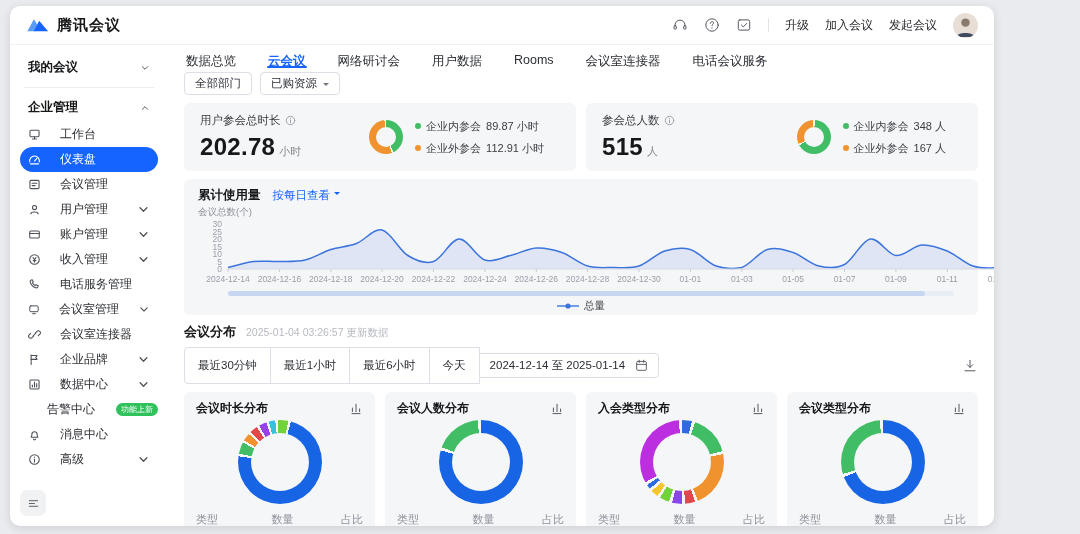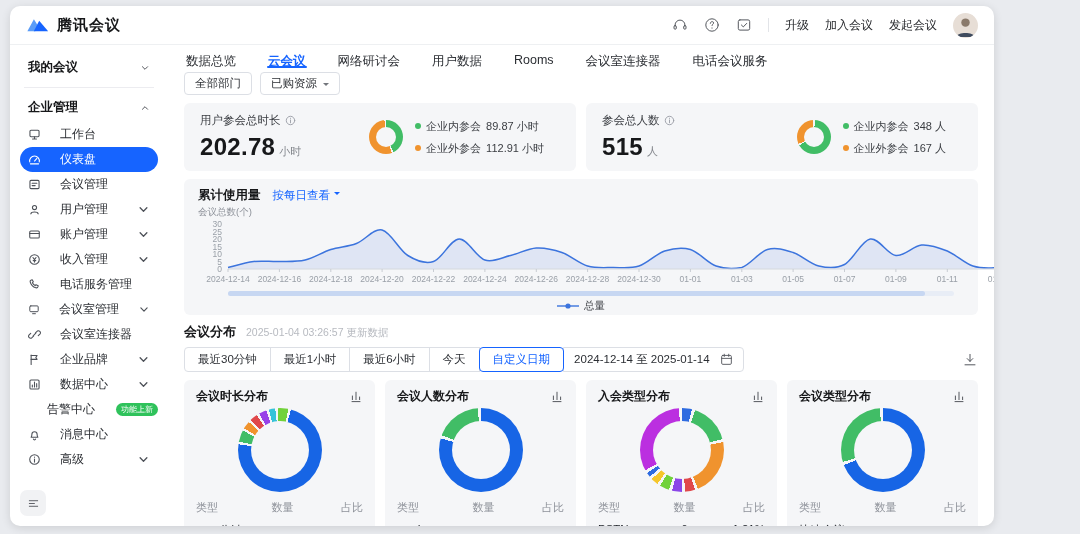--- a/index.html
+++ b/index.html
@@ -83,21 +83,21 @@
   .slider-fill{position:absolute;left:0;top:0;bottom:0;width:96%;background:#c7d7f2;border-radius:3px}
   .chart-legend{display:flex;justify-content:center;align-items:center;gap:5px;font-size:10.5px;
                 color:#3a3d42;height:14px}
   
   .dist-head{display:flex;align-items:baseline;gap:10px;margin-top:8px}
   .dist-title{font-size:13px;font-weight:bold;color:#17181a}
   .dist-updated{font-size:10.5px;color:#b7bac0}
   .controls{display:flex;align-items:center;margin-top:6px}
   .seg{display:flex}
   .seg-btn{border:1px solid #dcdfe5;background:#fff;font-size:11.5px;color:#2b2e33;
-           padding:4px 13px;margin-left:-1px;cursor:pointer;font-family:inherit;white-space:nowrap}
+           padding:10px 13px;margin-left:-1px;cursor:pointer;font-family:inherit;white-space:nowrap}
   .seg-btn:first-child{border-radius:4px 0 0 4px;margin-left:0}
   .seg-btn.custom{border-color:#1664ff;color:#1664ff;border-radius:4px;position:relative;z-index:2}
   .date-box{display:flex;align-items:center;gap:10px;border:1px solid #dcdfe5;border-radius:0 4px 4px 0;
             margin-left:-1px;padding:4px 10px;font-size:11.5px;color:#2b2e33;background:#fff;cursor:pointer}
   .cal{width:13px;height:13px;color:#55585e}
   .dl-btn{margin-left:auto;width:16px;height:16px;color:#55585e;cursor:pointer}
   
   .grid{display:grid;grid-template-columns:repeat(4,1fr);gap:10px;margin-top:8px;height:200px}
   .dist-card{background:#f5f6f8;border-radius:6px;padding:8px 12px;display:flex;flex-direction:column;
              box-sizing:border-box}
@@ -519,21 +519,20 @@
         <span class="dist-title">会议分布</span>
         <span class="dist-updated">2025-01-04 03:26:57 更新数据</span>
       </div>
 
       <div class="controls">
         <div class="seg" id="range-seg">
             <button class="seg-btn">最近30分钟</button>
             <button class="seg-btn">最近1小时</button>
             <button class="seg-btn">最近6小时</button>
             <button class="seg-btn">今天</button>
-            <button class="seg-btn custom">自定义日期</button>
           </div>
         <div class="date-box">
           <span>2024-12-14 至 2025-01-14</span>
           <span class="cal icn">
               <svg viewBox="0 0 14 14">
                 <rect x="1.8" y="2.6" width="10.4" height="9.6" rx="1.2"></rect>
                 <path d="M4.6 1.3v2.4M9.4 1.3v2.4M1.8 5.8h10.4"></path>
               </svg>
             </span>
         </div>

